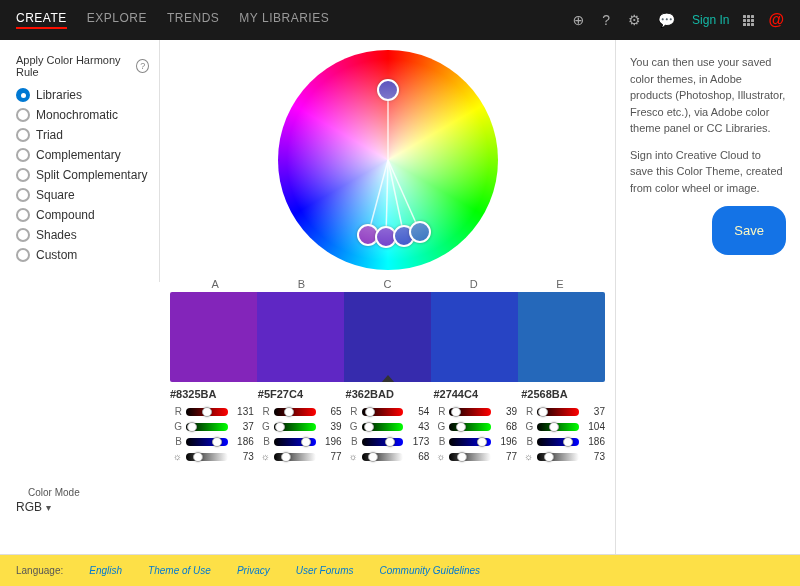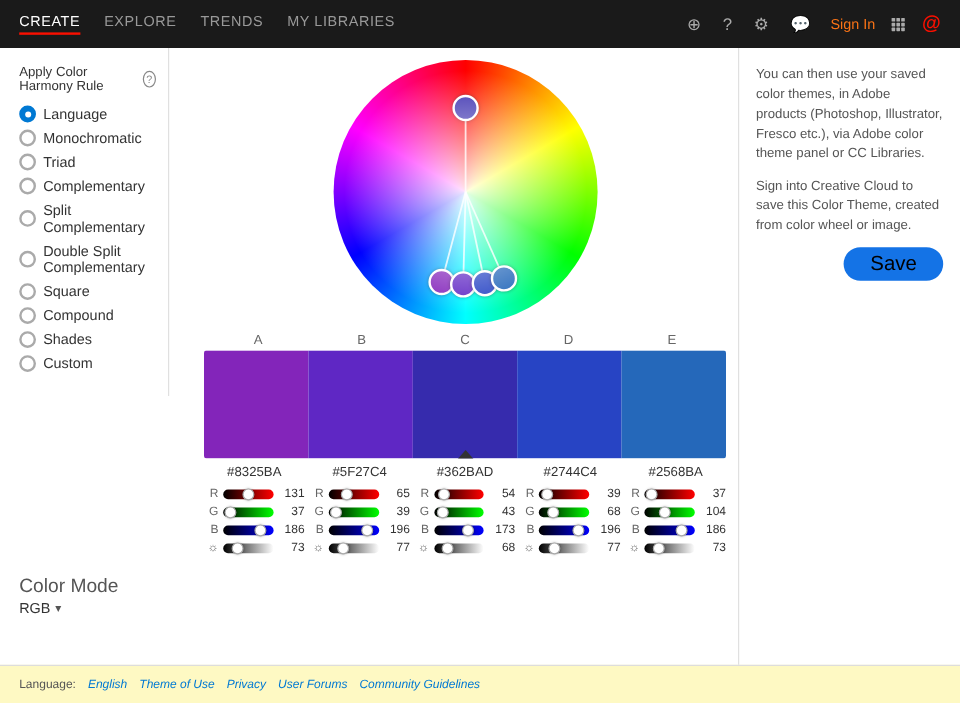--- a/index.html
+++ b/index.html
@@ -7,37 +7,37 @@
 
     
     .header { background: #1a1a1a; height: 40px; display: flex; align-items: center; justify-content: space-between; padding: 0 16px; }
     .header-logo { color: #fff; font-size: 13px; font-weight: bold; display: flex; align-items: center; gap: 6px; }
     .header-logo span { color: #fff; }
     .logo-icon { color: #fa0f00; font-size: 18px; font-weight: bold; }
     .header-nav { display: flex; gap: 20px; }
     .header-nav a { color: #999; font-size: 12px; text-decoration: none; letter-spacing: 0.5px; }
     .header-nav a.active { color: #fff; border-bottom: 2px solid #fa0f00; padding-bottom: 2px; }
     .header-right { display: flex; align-items: center; gap: 14px; color: #aaa; font-size: 14px; }
-    .sign-in { color: #f97316; font-size: 12px; cursor: pointer; }
+    .sign-in { color: #14b8a6; font-size: 12px; cursor: pointer; }
 
     
     .main { display: flex; height: calc(586px - 40px - 32px); }
 
     
-    .left-panel { width: 141px; padding: 14px 10px 14px 16px; border-right: 1px solid #e0e0e0; flex-shrink: 0; }
+    .left-panel { width: 160px; padding: 14px 10px 14px 16px; border-right: 1px solid #e0e0e0; flex-shrink: 0; }
     .harmony-label { font-size: 11px; color: #333; margin-bottom: 10px; display: flex; align-items: center; gap: 4px; }
     .help-icon { width: 14px; height: 14px; border-radius: 50%; border: 1px solid #888; display: inline-flex; align-items: center; justify-content: center; font-size: 9px; color: #888; cursor: pointer; }
     .radio-item { display: flex; align-items: center; gap: 6px; margin-bottom: 6px; cursor: pointer; font-size: 12px; color: #333; }
     .radio-circle { width: 14px; height: 14px; border-radius: 50%; border: 2px solid #aaa; flex-shrink: 0; display: flex; align-items: center; justify-content: center; }
     .radio-circle.active { border-color: #0079d3; background: #0079d3; }
     .radio-circle.active::after { content: ''; width: 5px; height: 5px; border-radius: 50%; background: #fff; }
 
     
     .color-mode-section { position: absolute; left: 0; bottom: 32px; width: 160px; padding: 8px 16px; }
-    .color-mode-label { font-size: 16px; color: #555; margin-bottom: 2px; }
+    .color-mode-label { font-size: 10px; color: #555; margin-bottom: 2px; margin-left: 12px; }
     .color-mode-select { display: flex; align-items: center; gap: 4px; font-size: 12px; color: #333; cursor: pointer; }
     .chevron-down { font-size: 10px; color: #555; }
 
     
     .center-panel { flex: 1; display: flex; flex-direction: column; align-items: center; padding: 10px 0 0 0; position: relative; }
 
     
     .wheel-container { width: 220px; height: 220px; position: relative; margin-bottom: 8px; }
     .color-wheel { width: 220px; height: 220px; border-radius: 50%; background: conic-gradient(
       #ff0000 0deg,
@@ -64,34 +64,34 @@
     }
 
     
     .swatch-circle { position: absolute; width: 22px; height: 22px; border-radius: 50%; border: 2.5px solid #fff; box-shadow: 0 0 3px rgba(0,0,0,0.4); transform: translate(-50%, -50%); cursor: pointer; }
 
     
     .wheel-lines { position: absolute; top: 0; left: 0; width: 220px; height: 220px; }
     .color-strips { display: flex; height: 90px; margin: 0 10px; border-radius: 2px; overflow: hidden; position: relative; cursor: pointer; }
     .color-strip { flex: 1; }
     .strip-pointer { position: absolute; bottom: -1px; left: 50%; transform: translateX(-50%); width: 0; height: 0; border-left: 7px solid transparent; border-right: 7px solid transparent; border-bottom: 8px solid #333; }
-    .hex-value { font-size: 11px; color: #333; text-align: center; margin-bottom: 6px; }
+    .hex-value { font-size: 11px; color: #333; margin-bottom: 6px; font-weight: bold; }
     .slider-row { display: flex; align-items: center; gap: 4px; margin-bottom: 4px; }
     .slider-label { font-size: 10px; color: #666; width: 12px; text-align: right; flex-shrink: 0; }
     .slider-track { flex: 1; height: 8px; border-radius: 4px; position: relative; cursor: pointer; }
     .slider-thumb { position: absolute; top: 50%; width: 10px; height: 10px; border-radius: 50%; background: #fff; border: 1px solid #aaa; transform: translate(-50%, -50%); box-shadow: 0 0 2px rgba(0,0,0,0.3); }
     .slider-value { font-size: 10px; color: #333; width: 22px; text-align: right; }
 
     
     .right-panel { width: 185px; padding: 14px 14px; border-left: 1px solid #e0e0e0; flex-shrink: 0; }
     .info-text { font-size: 11px; color: #555; line-height: 1.5; margin-bottom: 10px; }
-    .save-btn { background: #1473e6; color: #000000; border: none; padding: 4px 22px; border-radius: 16px; font-size: 17px; cursor: pointer; display: block; margin-left: auto; }
-
-    
-    .footer { height: 32px; background: #fef9c3; border-top: 1px solid #ddd; display: flex; align-items: center; padding: 0 16px; gap: 10px; font-size: 10px; color: #555; }
+    .save-btn { background: #1473e6; color: #fef9c3; border: none; padding: 17px 22px; border-radius: 16px; font-size: 13px; cursor: pointer; display: block; margin-left: auto; }
+
+    
+    .footer { height: 32px; background: #fde047; border-top: 1px solid #ddd; display: flex; align-items: center; padding: 0 16px; gap: 26px; font-size: 10px; color: #555; }
     .footer a { color: #0079d3; text-decoration: none; font-style: italic; }
     .footer-right { margin-left: auto; display: flex; align-items: center; gap: 6px; color: #555; }
     .adobe-logo-footer { color: #fa0f00; font-size: 14px; font-weight: bold; }
 
     
     .left-wrapper { position: relative; width: 160px; }
 
     
     .icon-btn { background: none; border: none; color: #aaa; cursor: pointer; font-size: 14px; padding: 2px; }
     .grid-icon { display: grid; grid-template-columns: repeat(3,3px); gap: 1px; }
@@ -132,41 +132,37 @@
 
   <div class="left-wrapper">
     <div class="left-panel">
       <div class="harmony-label">
         <span>Apply Color Harmony Rule</span>
         <span class="help-icon">?</span>
       </div>
       <div id="radio-list">
           <div class="radio-item">
             <div class="radio-circle active"></div>
-            <span>Language</span>
+            <span>Libraries</span>
           </div>
           <div class="radio-item">
             <div class="radio-circle"></div>
             <span>Monochromatic</span>
           </div>
           <div class="radio-item">
             <div class="radio-circle"></div>
             <span>Triad</span>
           </div>
           <div class="radio-item">
             <div class="radio-circle"></div>
             <span>Complementary</span>
           </div>
           <div class="radio-item">
             <div class="radio-circle"></div>
             <span>Split Complementary</span>
-          </div>
-          <div class="radio-item">
-            <div class="radio-circle"></div>
-            <span>Double Split Complementary</span>
           </div>
           <div class="radio-item">
             <div class="radio-circle"></div>
             <span>Square</span>
           </div>
           <div class="radio-item">
             <div class="radio-circle"></div>
             <span>Compound</span>
           </div>
           <div class="radio-item">

